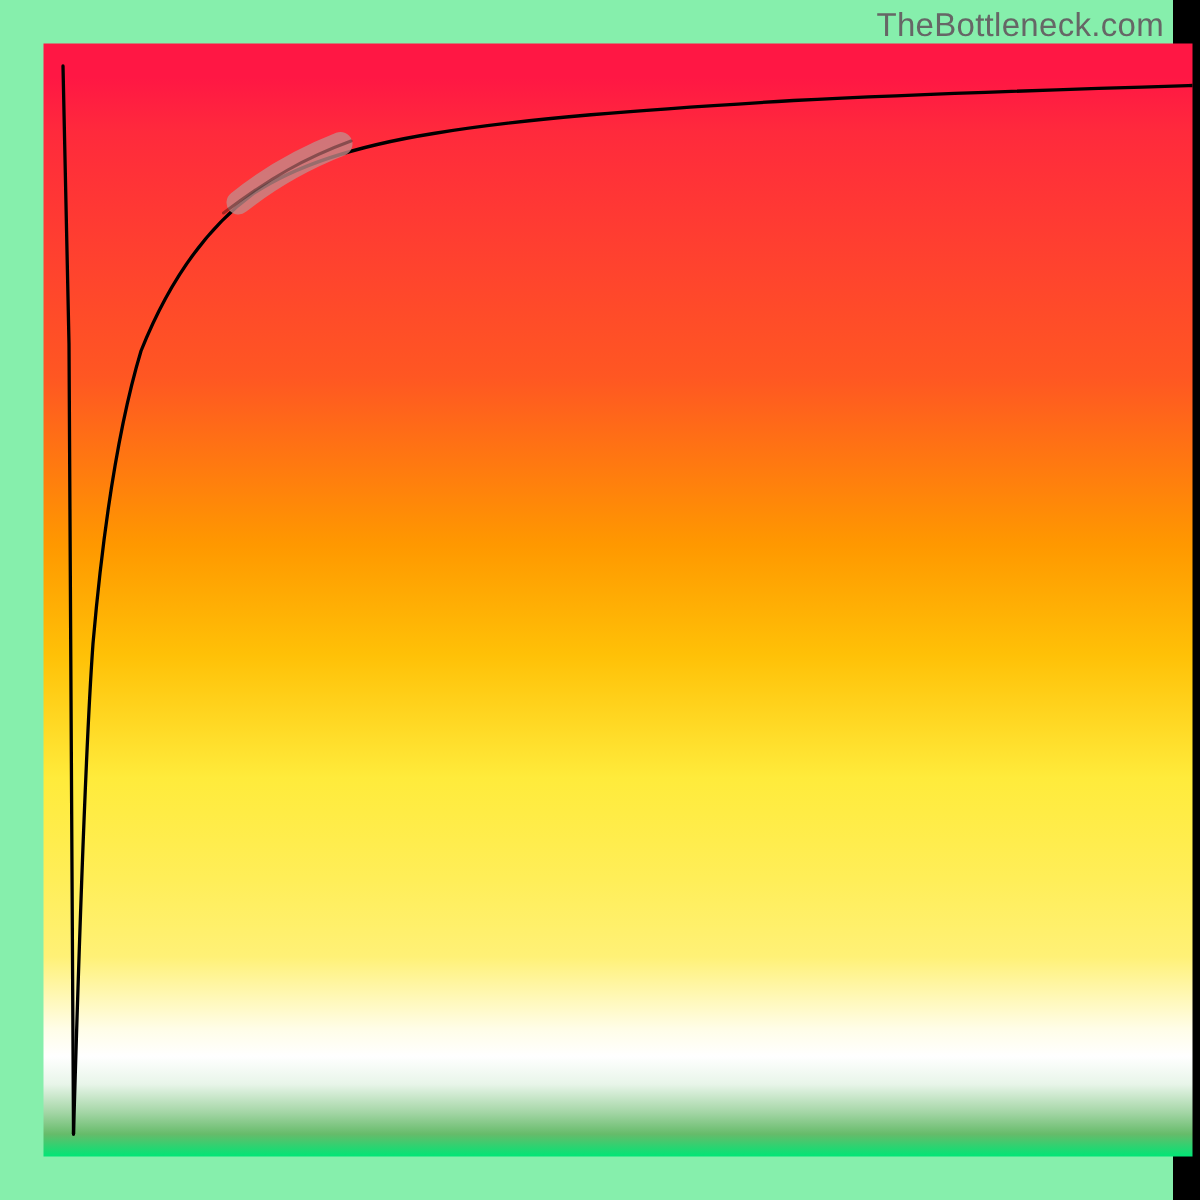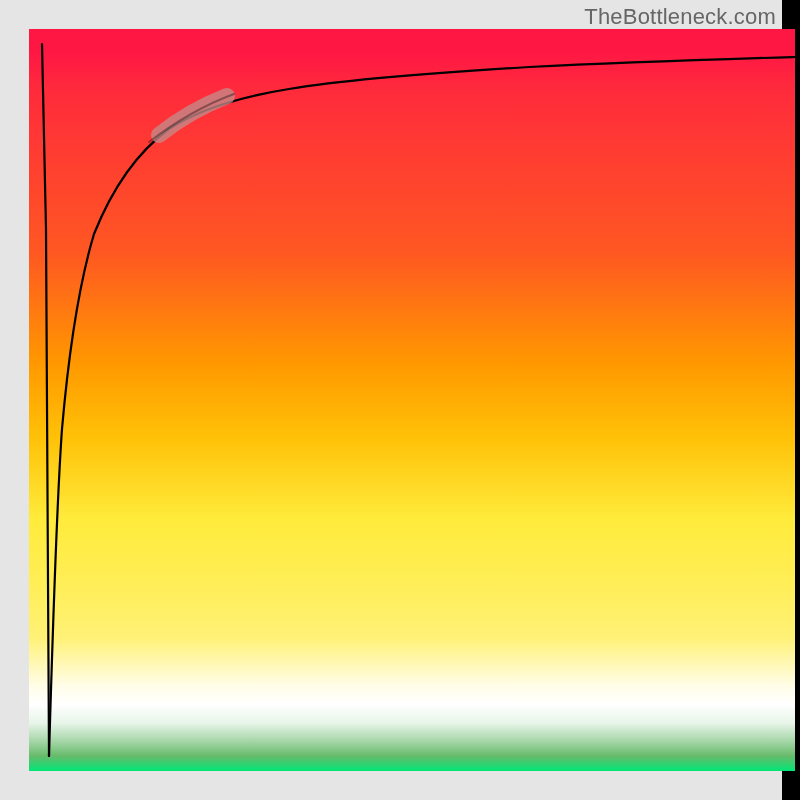--- a/index.html
+++ b/index.html
@@ -10,21 +10,21 @@
     overflow: hidden;
     background: #000;
     font-family: Arial, Helvetica, sans-serif;
   }
   .chart-frame {
     position: absolute;
     left: 0;
     top: 0;
     width: 782px;
     height: 800px;
-    background: #e5e5e5;
+    background: #86efac;
   }
   .plot-area {
     position: absolute;
     left: 29px;
     top: 29px;
     width: 766px;
     height: 742px;
     background: linear-gradient(to bottom,
       #ff1744 0%,
       #ff1744 3%,

